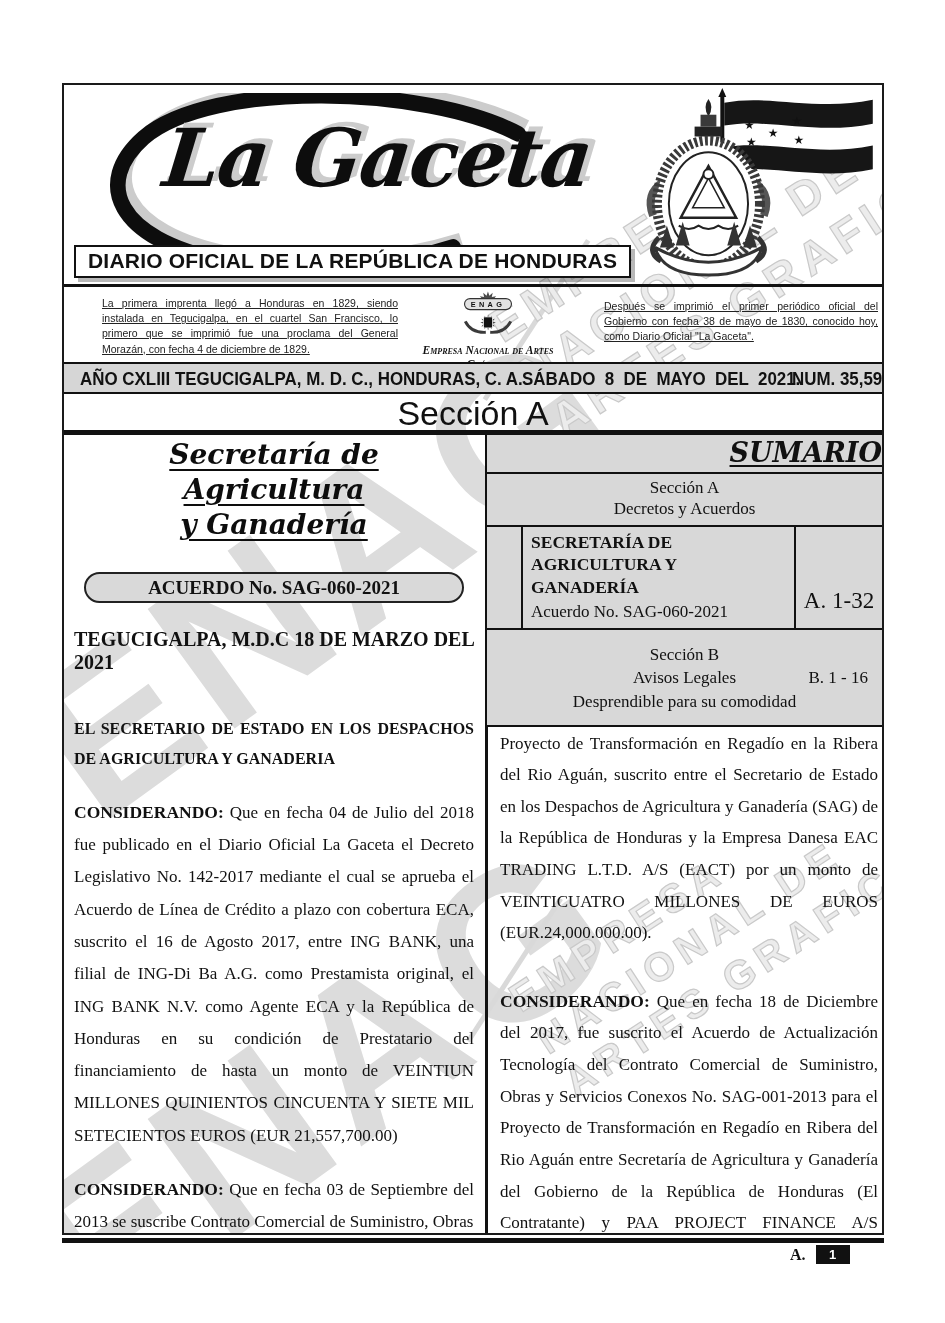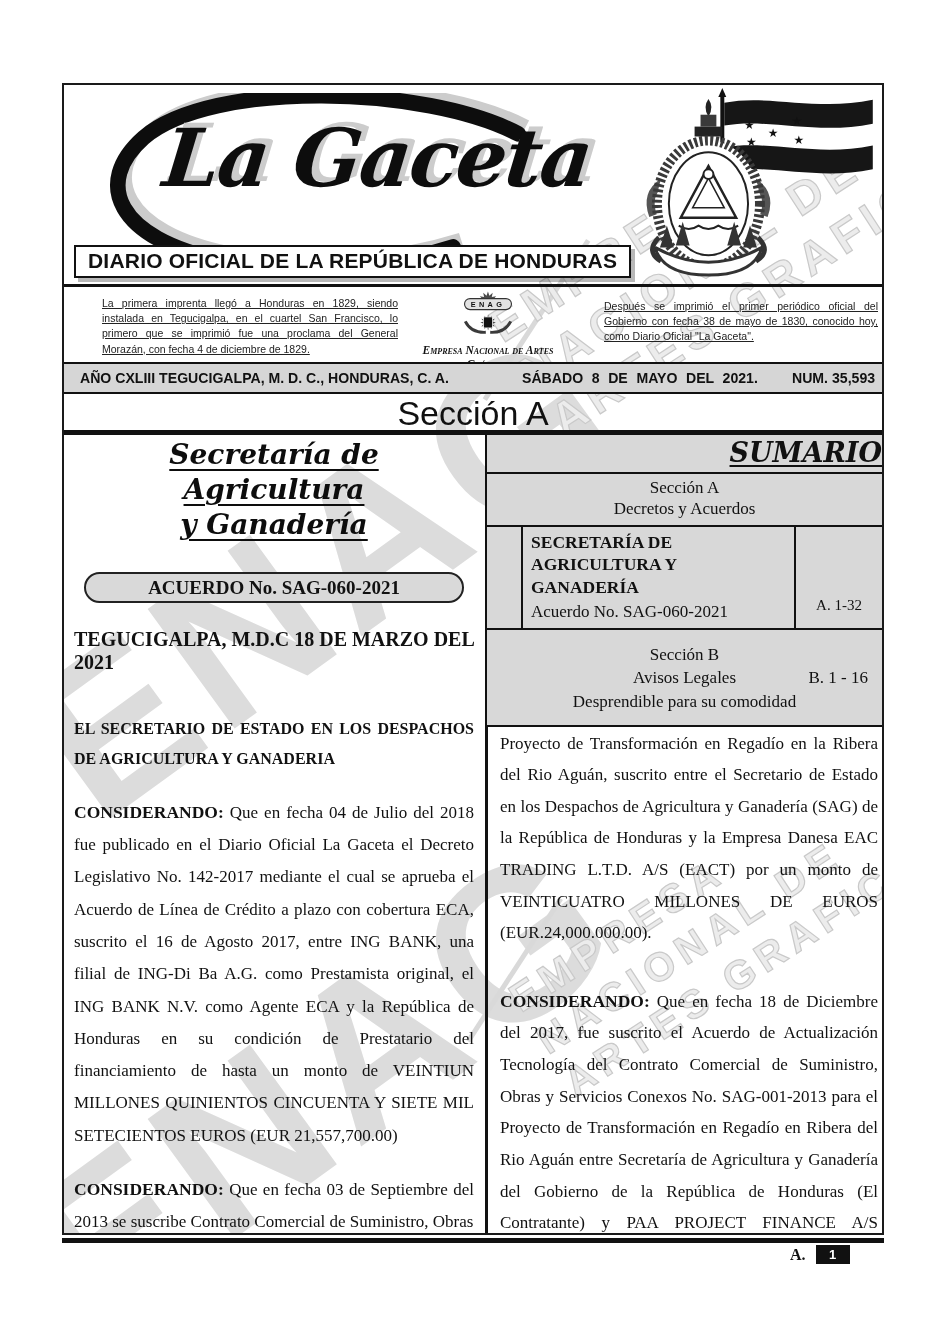--- a/index.html
+++ b/index.html
@@ -54,21 +54,21 @@
   .hist { position:absolute; font-family:"Liberation Sans", sans-serif; font-size:10.5px; line-height:1.45; color:#222; text-align:justify;text-decoration:underline; }
   .hist-left  { left:38px; top:9px;  width:296px; }
   .hist-right { left:540px; top:12px; width:274px; }
   .enag-emblem { position:absolute; left:336px; top:1px; width:176px; text-align:center; }
   .enag-caption { font-family:"Liberation Serif", serif; font-weight:bold; font-style:italic; font-variant:small-caps; font-size:11.5px; line-height:1.2; color:#111; }
   .enag-abbr { font-family:"Liberation Serif", serif; font-weight:bold; font-style:italic; font-size:10px; color:#111; }
   
   .date-bar {
     position:absolute; left:0; top:277px; width:100%; height:32px; z-index:2;
     background:#d6d6d6; border-top:2px solid #111; border-bottom:2px solid #111;
-    font-family:"Liberation Sans", sans-serif; font-weight:bold; font-size:15px;
+    font-family:"Liberation Sans", sans-serif; font-weight:bold; font-size:18px;
   }
   .date-bar span { position:absolute; top:5px; white-space:nowrap; transform:scaleX(0.94); transform-origin:left; }
   .db-left   { left:16px; }
   .db-center { left:458px; word-spacing:5px; }
   .db-right  { left:728px; }
   
   .section-banner {
     position:absolute; left:0; top:309px; width:100%; height:36px; z-index:1;
     text-align:center; font-family:"Liberation Sans", sans-serif; font-size:34px; color:#111;
   }
@@ -103,21 +103,21 @@
     text-align:right; padding:2px 0 4px; border-bottom:2px solid #111;
     font-family:"DejaVu Serif", serif; font-weight:bold; font-style:italic; font-size:27px;
     text-decoration:underline; text-decoration-thickness:2px; text-underline-offset:3px;
   }
   .sum-sec { text-align:center; font-size:17px; line-height:1.25; padding:3px 0 5px; border-bottom:2px solid #111; }
   .sum-entry { display:flex; border-bottom:2px solid #111; min-height:80px; }
   .sum-entry .spacer { width:36px; border-right:2px solid #111; }
   .sum-entry .main  { flex:1; padding:4px 8px 6px; }
   .sum-entry .main .etitle { font-weight:bold; font-size:17.5px; line-height:1.3; }
   .sum-entry .main .esub { font-size:17px; margin-top:3px; }
-  .sum-entry .pages { width:88px; border-left:2px solid #111; display:flex; align-items:flex-end; justify-content:center; padding-bottom:14px; font-size:15px; }
+  .sum-entry .pages { width:88px; border-left:2px solid #111; display:flex; align-items:flex-end; justify-content:center; padding-bottom:14px; font-size:23px; }
   .sum-secb { text-align:center; font-size:17px; line-height:1.22; padding:12px 0 12px; position:relative; }
   .sum-secb .row { position:relative; margin-top:3px; }
   .sum-secb .bpages { position:absolute; right:14px; top:0; }
   
   .footer-rule { position:absolute; left:62px; top:1238px; width:822px; height:5px; background:#111; z-index:3; }
   .page-marker { position:absolute; top:1245px; left:790px; display:flex; align-items:center; z-index:3; }
   .pm-letter { font-family:"Liberation Serif", serif; font-weight:bold; font-size:16px; margin-right:10px; }
   .pm-box {
     width:34px; height:19px; background:#111; color:#fff; text-align:center;
     font-family:"Liberation Sans", sans-serif; font-weight:bold; font-size:13px; line-height:19px;

